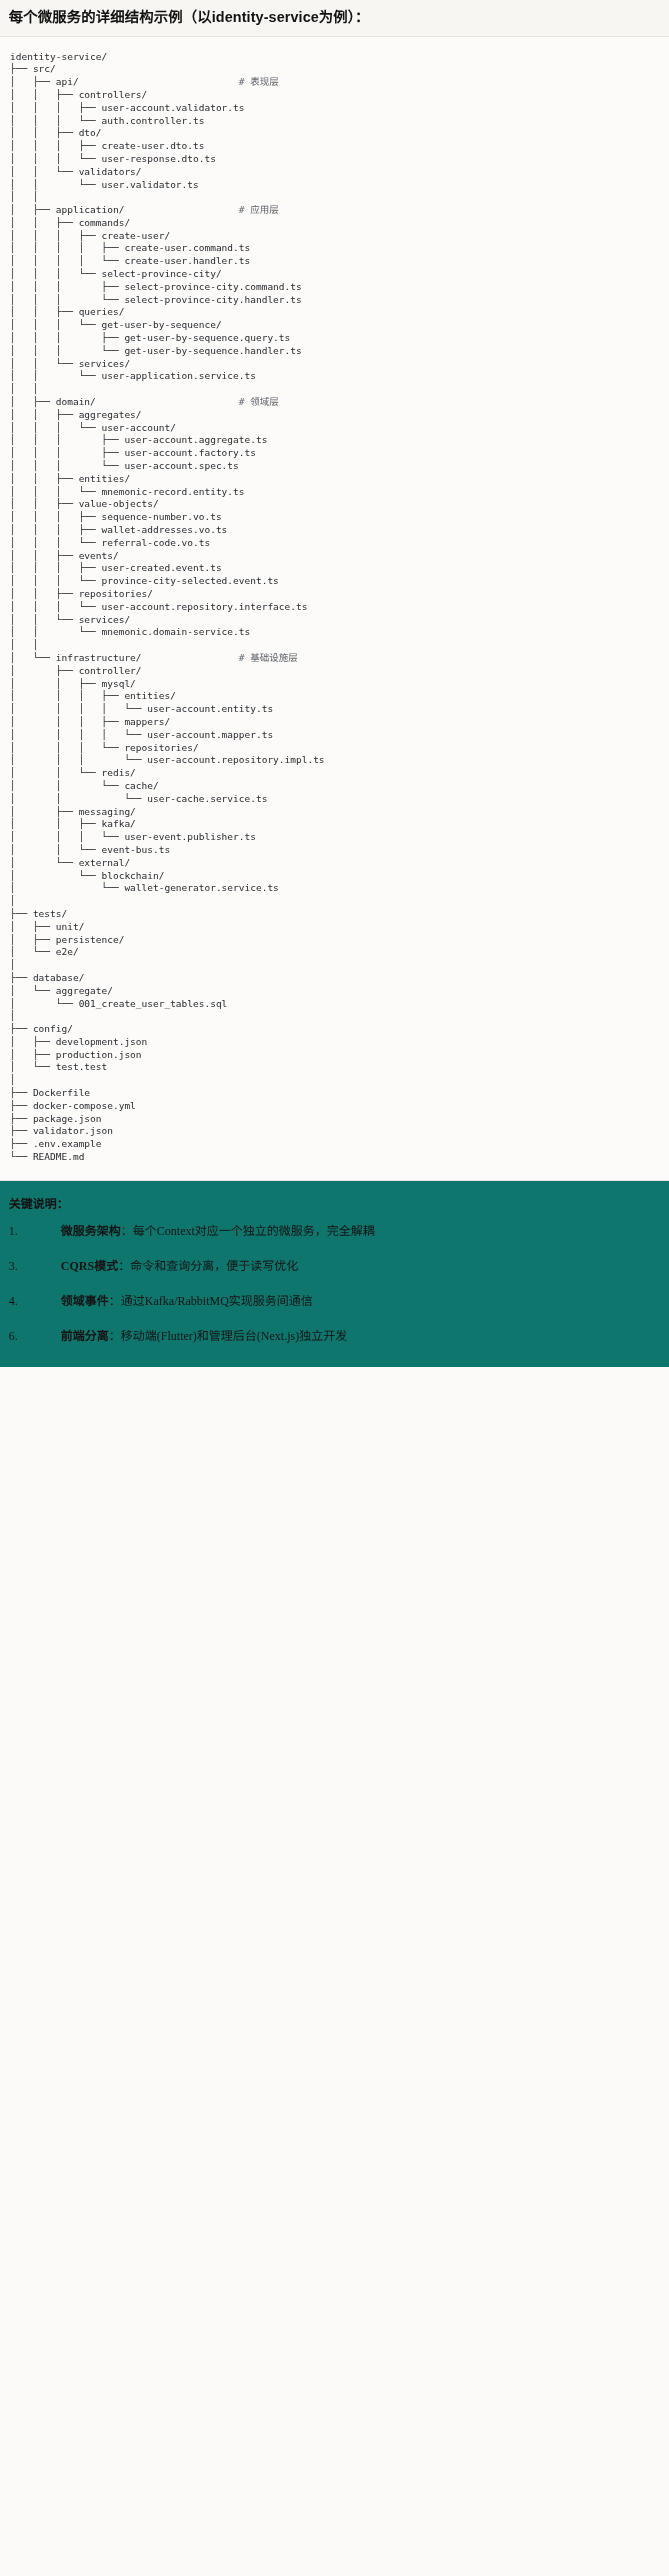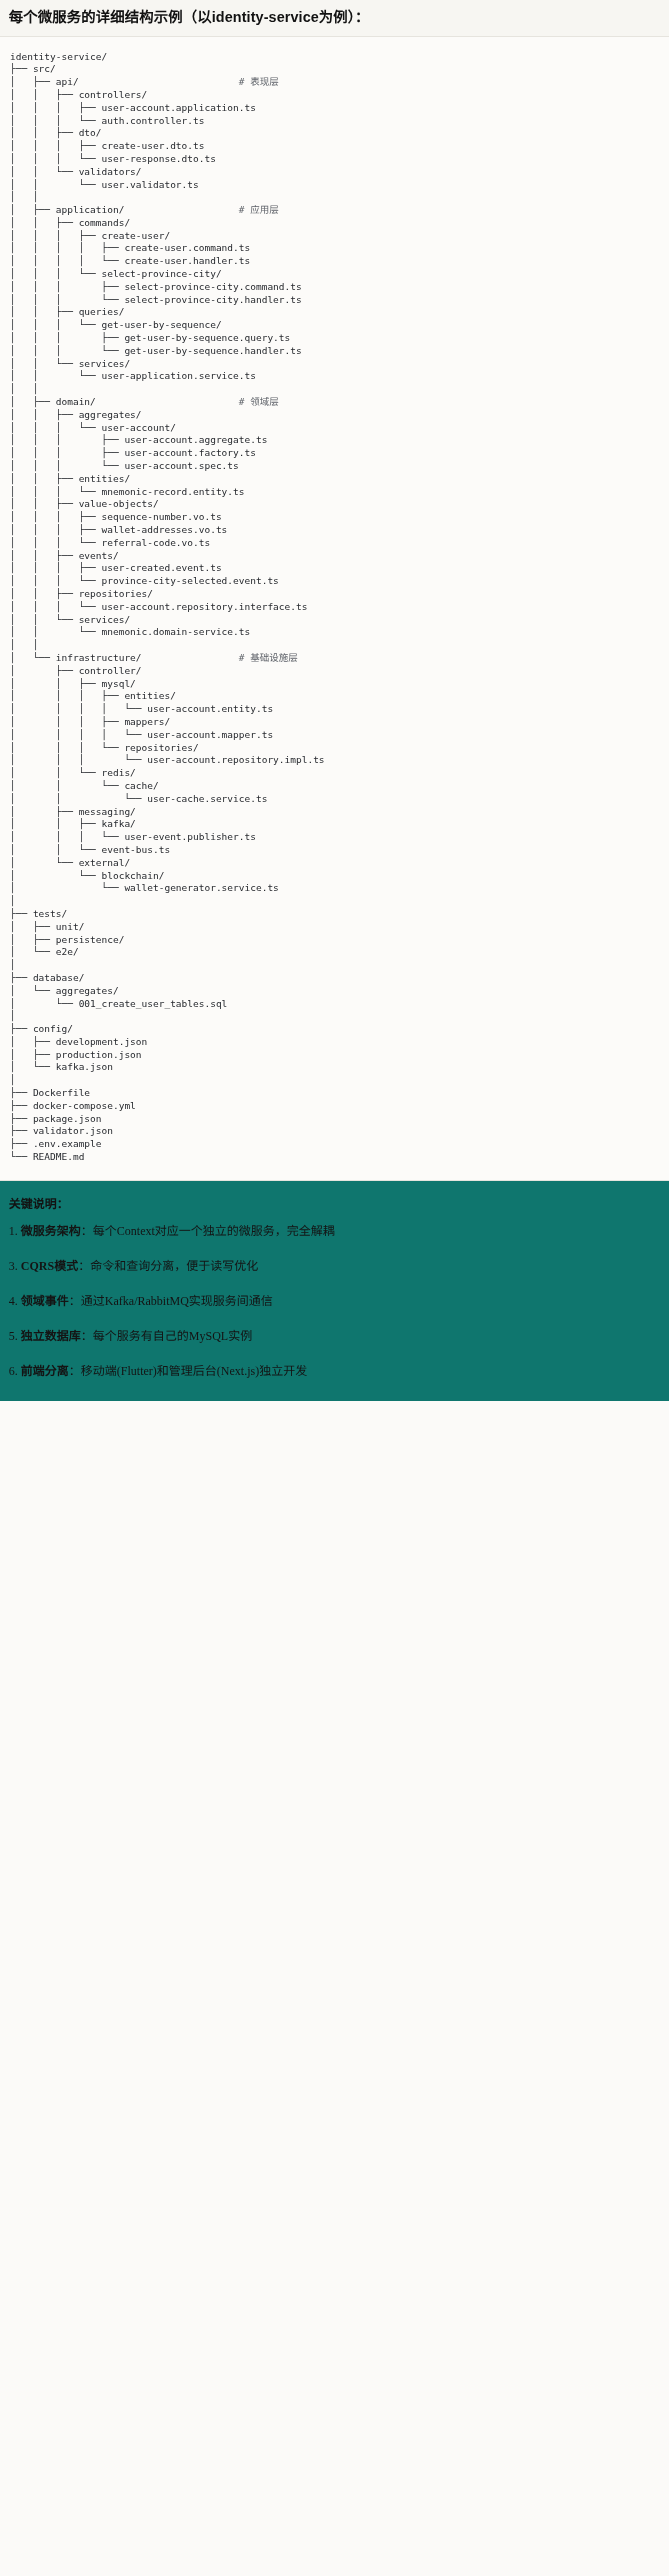--- a/index.html
+++ b/index.html
@@ -75,20 +75,21 @@
     font-size: 12px;
     line-height: 1.55;
     margin: 0 0 16.3px 0;
     color: #141414;
   }
   ol.notes-list li .num {
     font-family: "Liberation Serif", serif;
   }
   ol.notes-list li .term {
     font-weight: bold;
+    margin-left: 40px;
   }
   .closing {
     font-size: 12px;
     line-height: 1.6;
     color: #141414;
     margin: 6.3px 0 13.8px 0;
     padding: 0 8.8px 0 8.8px;
   }
 </style>
 </head>
@@ -96,21 +97,21 @@
 
 <div class="page">
 
   <h2 class="doc-heading">每个微服务的详细结构示例（以identity-service为例）：</h2>
 
   <div class="tree-block">
     <pre class="tree" id="tree-pre"><span>identity-service/</span>
 <span>├── src/</span>
 <span>│   ├── api/                            <span class="cmt"># 表现层</span></span>
 <span>│   │   ├── controllers/</span>
-<span>│   │   │   ├── user-account.application.ts</span>
+<span>│   │   │   ├── user-account.validator.ts</span>
 <span>│   │   │   └── auth.controller.ts</span>
 <span>│   │   ├── dto/</span>
 <span>│   │   │   ├── create-user.dto.ts</span>
 <span>│   │   │   └── user-response.dto.ts</span>
 <span>│   │   └── validators/</span>
 <span>│   │       └── user.validator.ts</span>
 <span>│   │</span>
 <span>│   ├── application/                    <span class="cmt"># 应用层</span></span>
 <span>│   │   ├── commands/</span>
 <span>│   │   │   ├── create-user/</span>
@@ -165,42 +166,41 @@
 <span>│       └── external/</span>
 <span>│           └── blockchain/</span>
 <span>│               └── wallet-generator.service.ts</span>
 <span>│</span>
 <span>├── tests/</span>
 <span>│   ├── unit/</span>
 <span>│   ├── persistence/</span>
 <span>│   └── e2e/</span>
 <span>│</span>
 <span>├── database/</span>
-<span>│   └── aggregates/</span>
+<span>│   └── aggregate/</span>
 <span>│       └── 001_create_user_tables.sql</span>
 <span>│</span>
 <span>├── config/</span>
 <span>│   ├── development.json</span>
 <span>│   ├── production.json</span>
-<span>│   └── kafka.json</span>
+<span>│   └── test.test</span>
 <span>│</span>
 <span>├── Dockerfile</span>
 <span>├── docker-compose.yml</span>
 <span>├── package.json</span>
 <span>├── validator.json</span>
 <span>├── .env.example</span>
 <span>└── README.md</span></pre>
   </div>
 
   <div class="notes">
     <h3 class="notes-title">关键说明：</h3>
     <ol class="notes-list" id="notes-list">
         <li><span class="num">1. </span><span class="term">微服务架构</span><span>：</span><span>每个Context对应一个独立的微服务，完全解耦</span></li>
         <li><span class="num">3. </span><span class="term">CQRS模式</span><span>：</span><span>命令和查询分离，便于读写优化</span></li>
         <li><span class="num">4. </span><span class="term">领域事件</span><span>：</span><span>通过Kafka/RabbitMQ实现服务间通信</span></li>
-        <li><span class="num">5. </span><span class="term">独立数据库</span><span>：</span><span>每个服务有自己的MySQL实例</span></li>
         <li><span class="num">6. </span><span class="term">前端分离</span><span>：</span><span>移动端(Flutter)和管理后台(Next.js)独立开发</span></li>
       </ol>
   </div>
 
 
 </div>
 
 
 </body></html>

